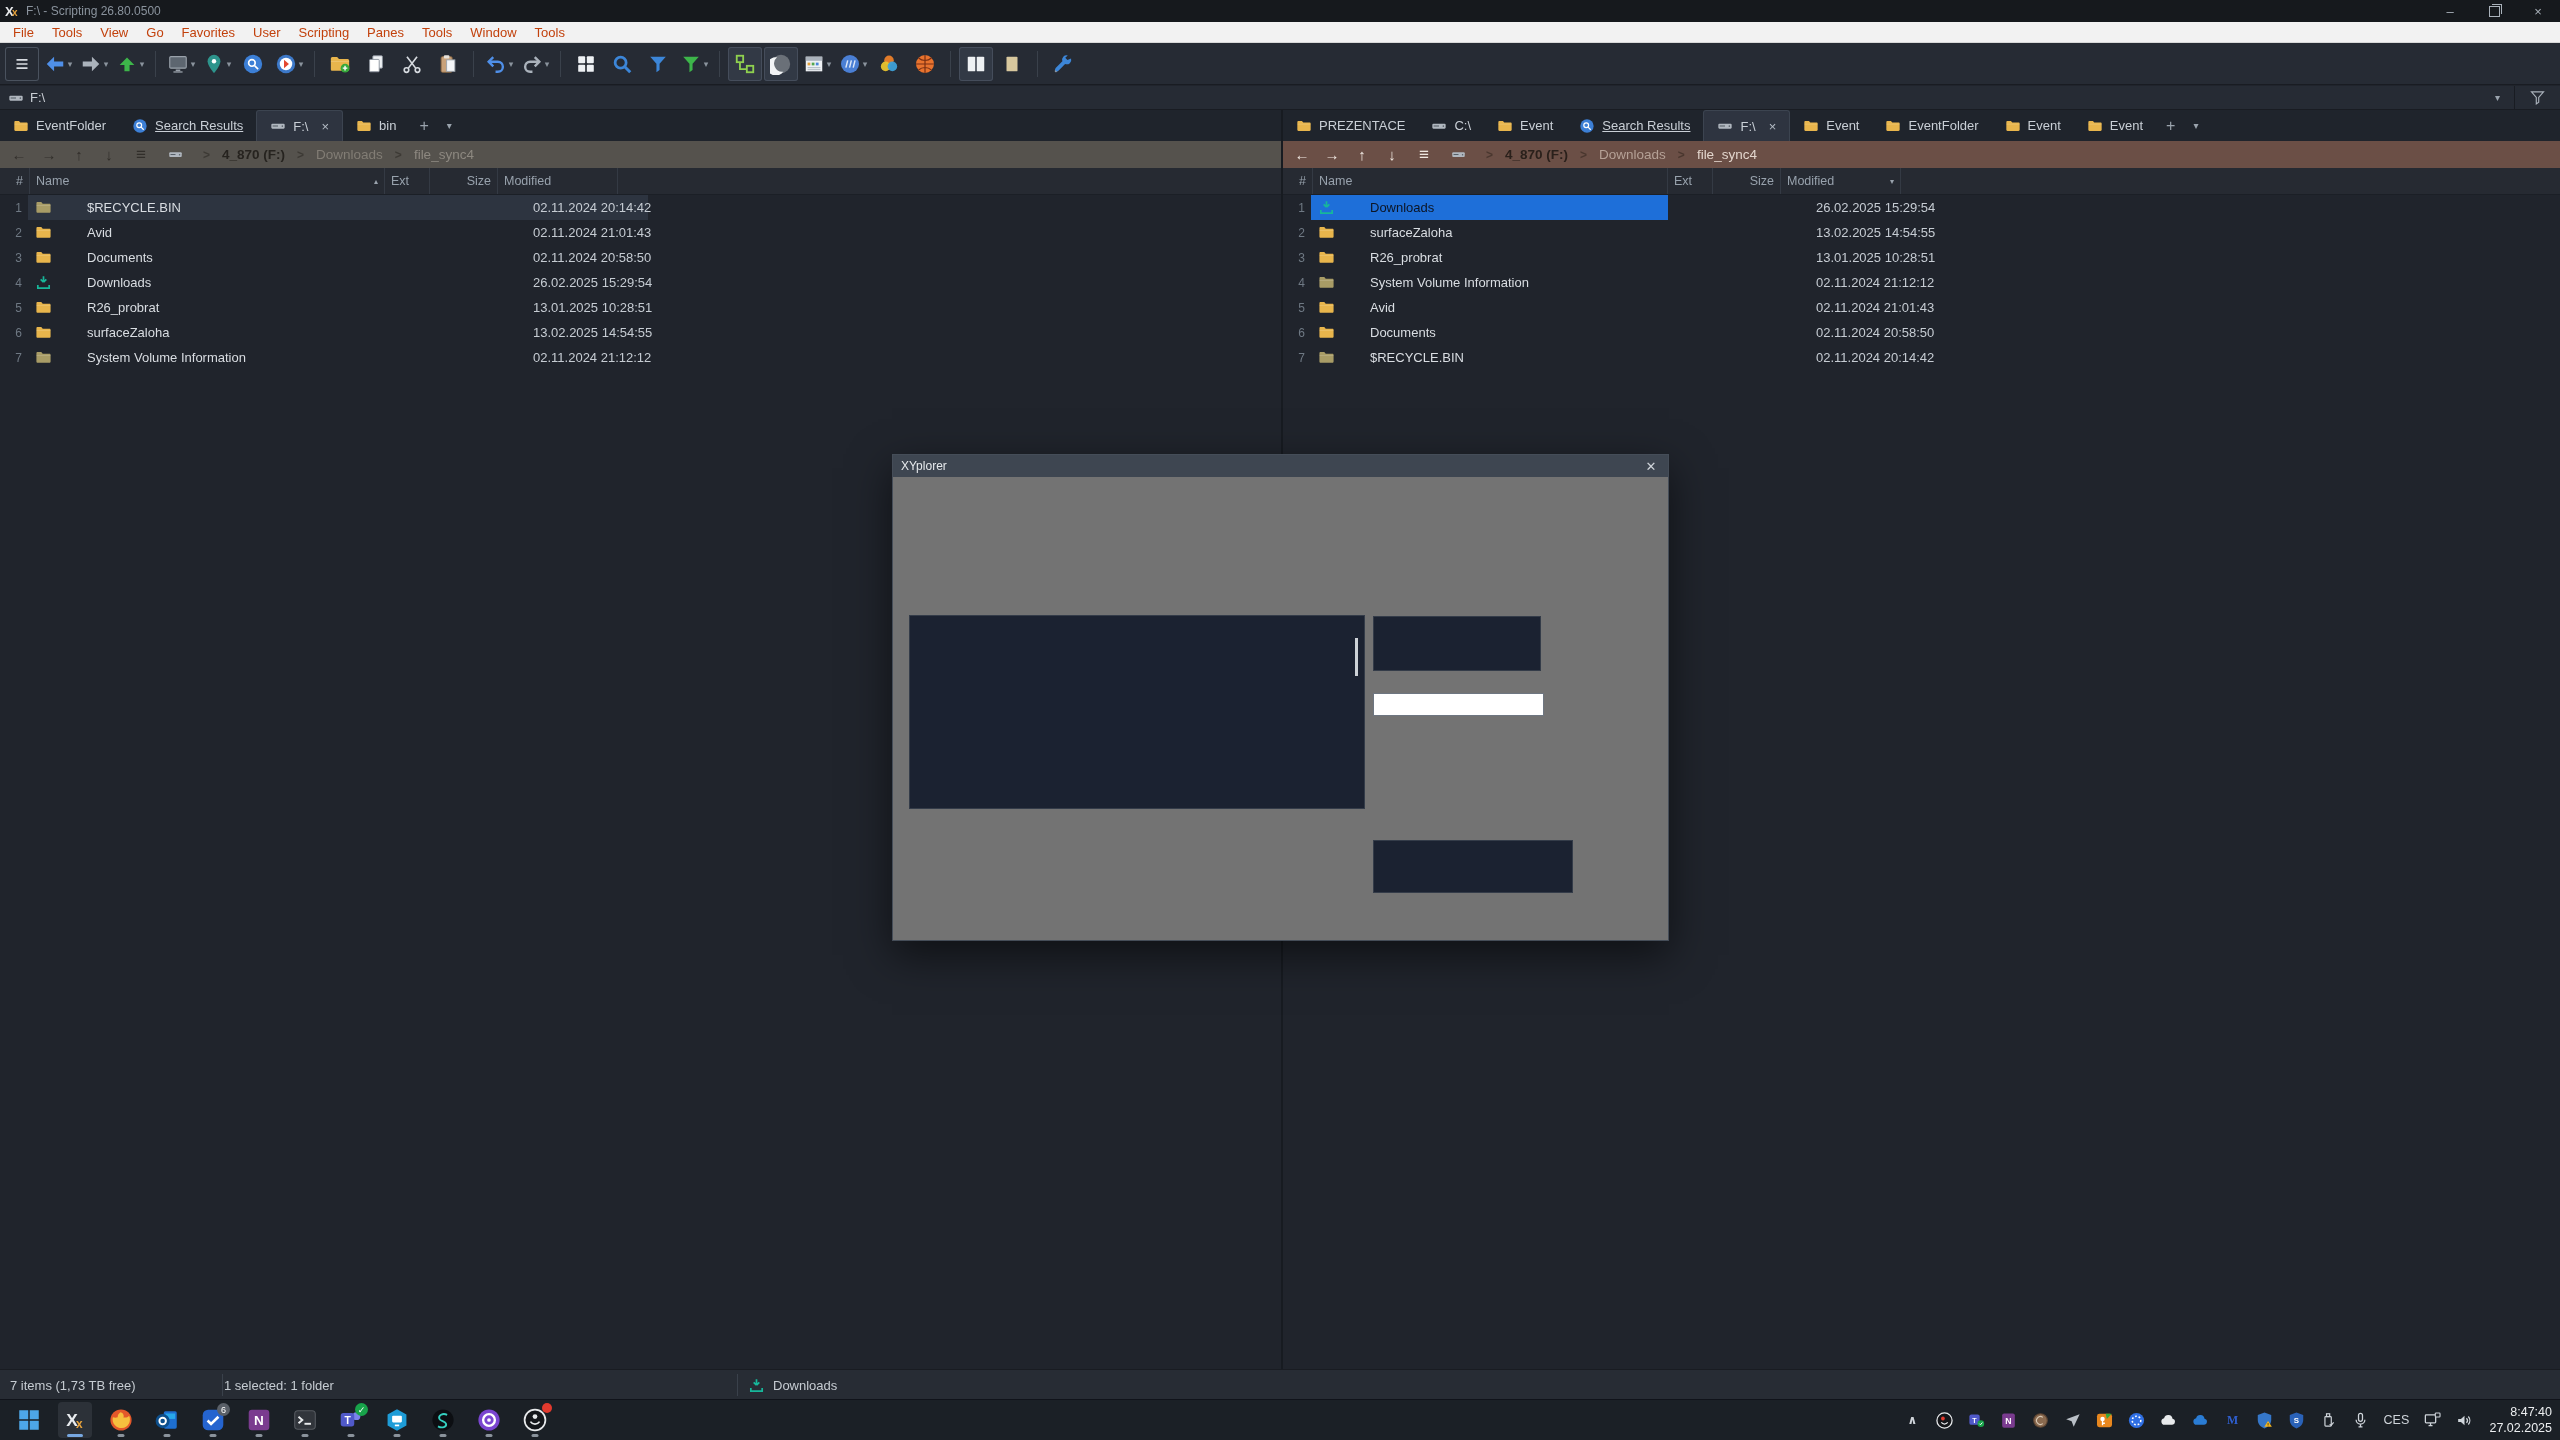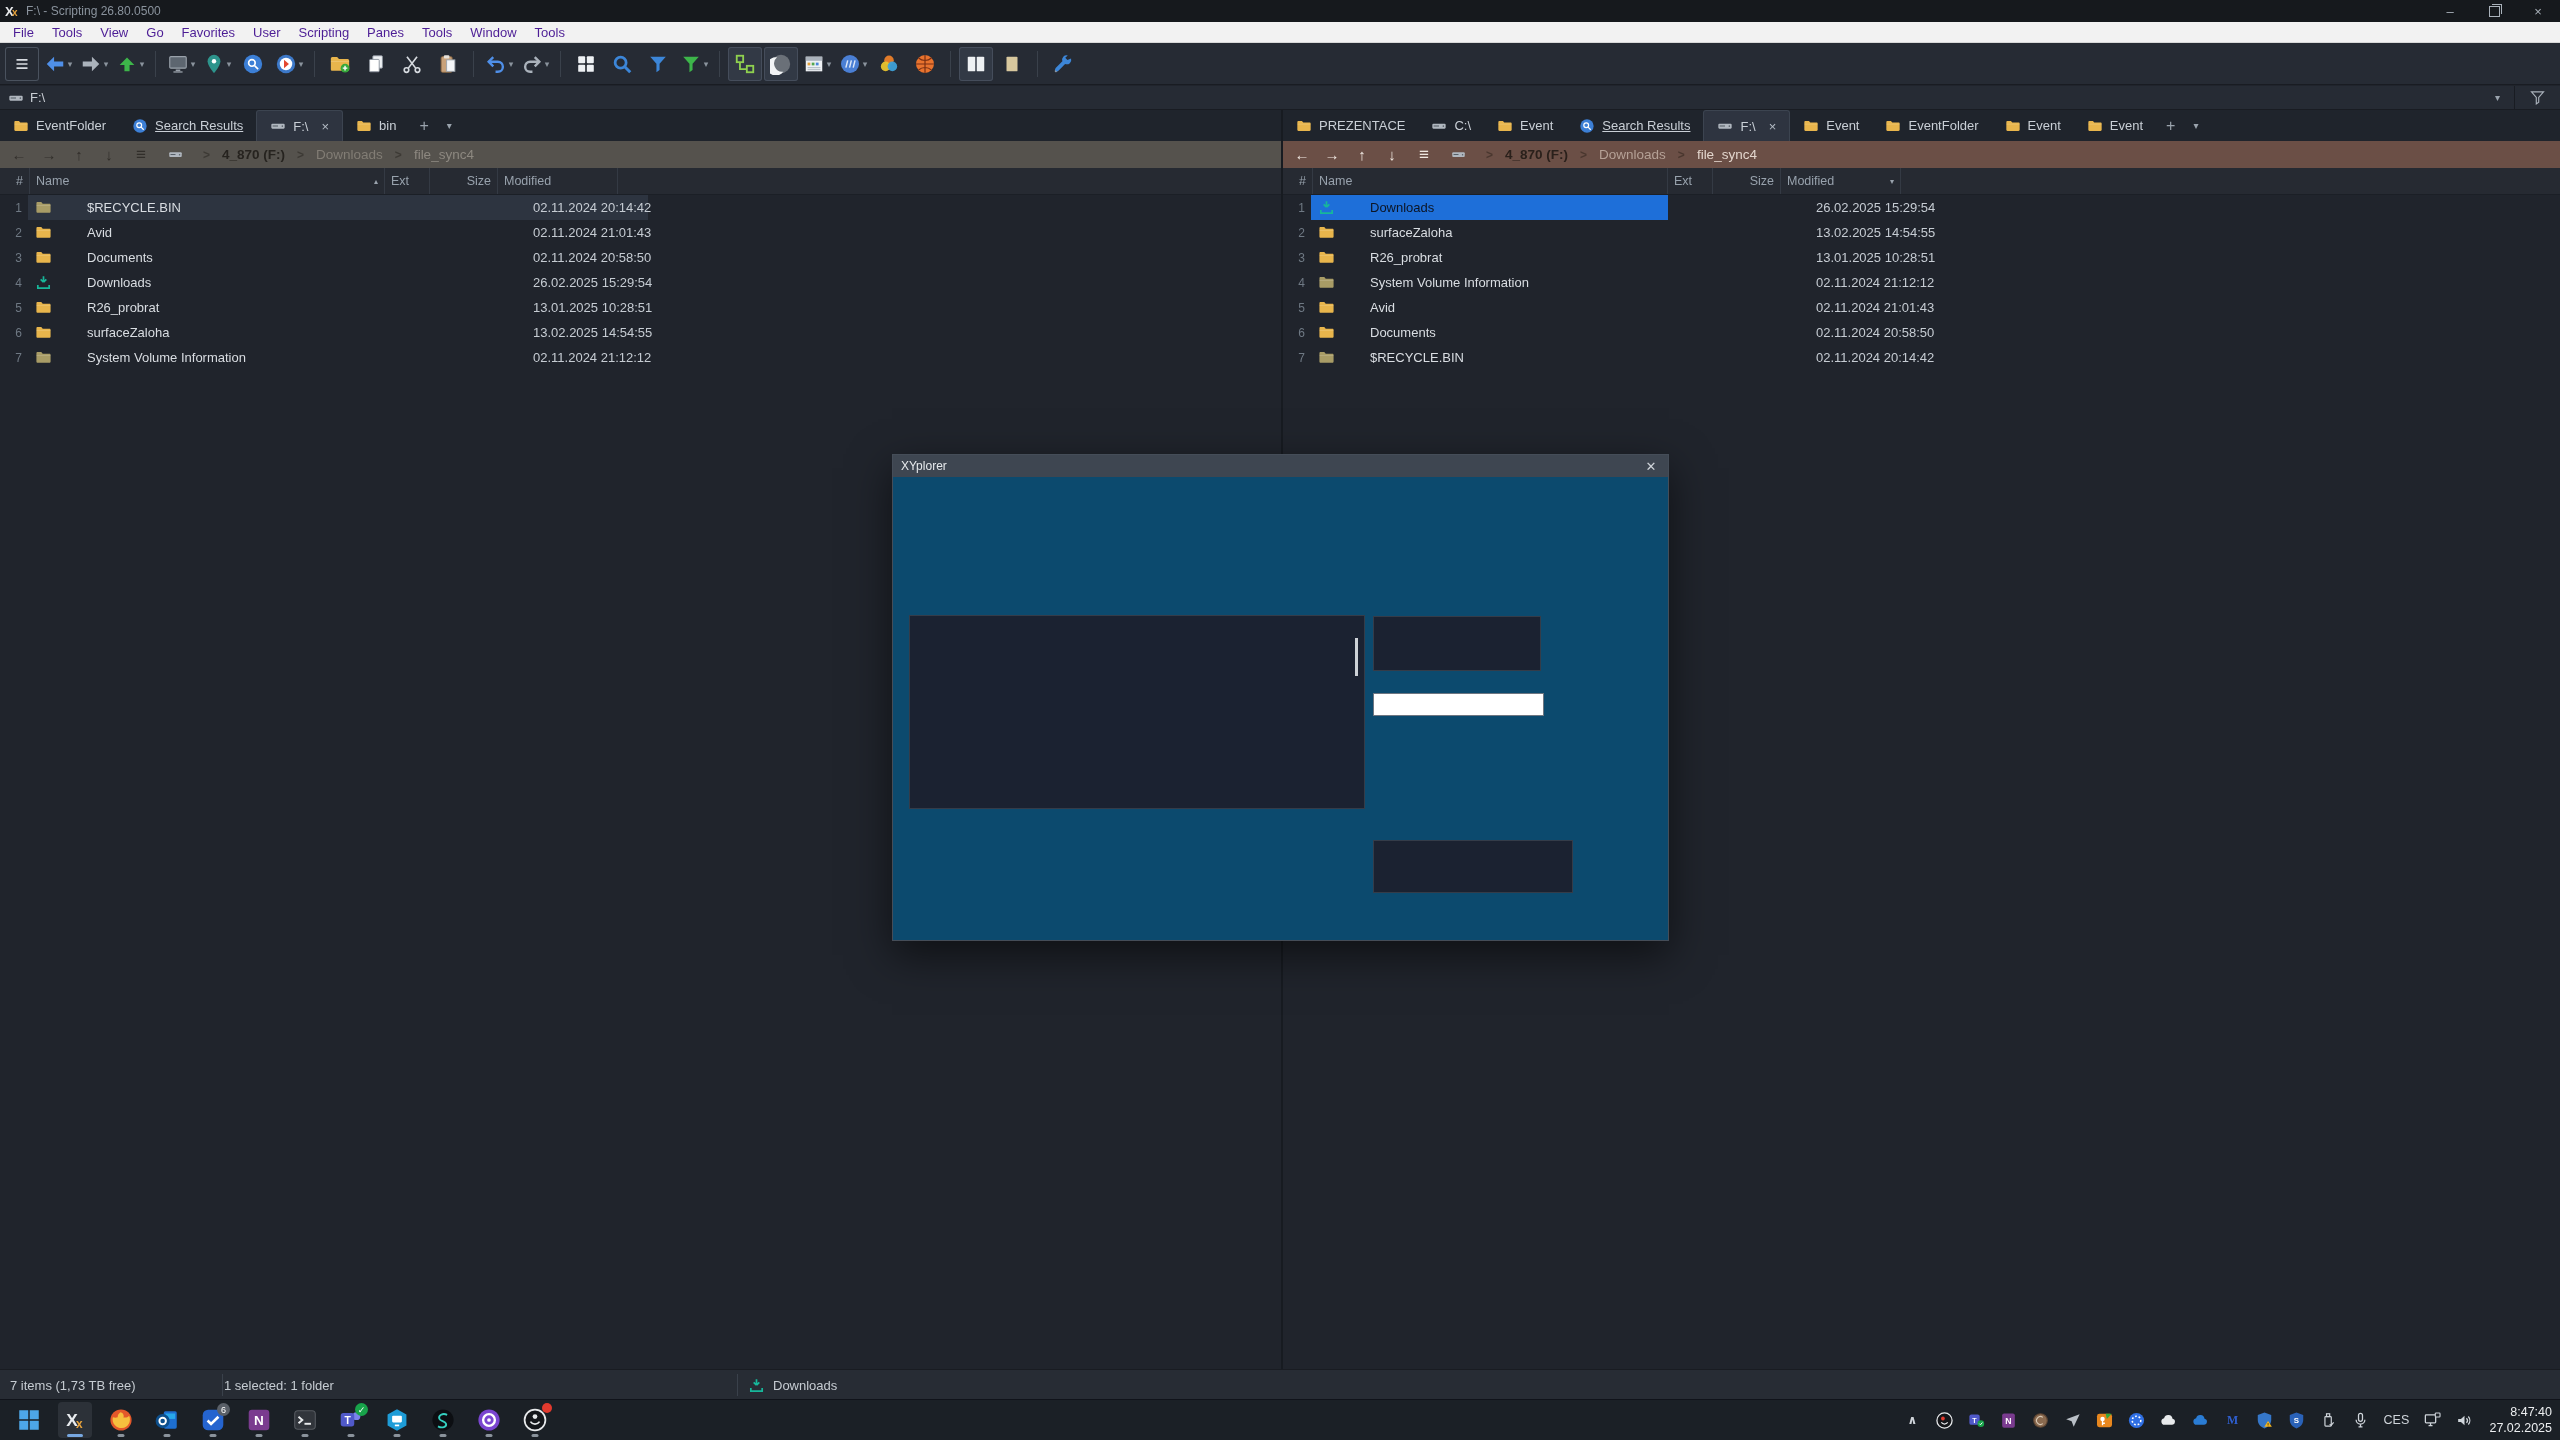--- a/index.html
+++ b/index.html
@@ -15,21 +15,21 @@
   .titlebar .appicon .xw{left:0;top:1px;color:#e8eaec;font-size:13px;}
   .titlebar .appicon .xo{left:7px;top:4px;color:#e8a33c;font-size:10px;}
   .win-controls{margin-left:auto;display:flex;height:22px;}
   .win-controls .wc{width:44px;height:22px;display:flex;align-items:center;justify-content:center;color:#aab2bb;font-size:13px;}
   .wc .restore-box{width:9px;height:9px;border:1px solid #aab2bb;position:relative;}
   .wc .restore-box:before{content:"";position:absolute;left:2px;top:-3px;width:9px;height:9px;border:1px solid #aab2bb;border-left:none;border-bottom:none;}
 
   
   .menubar{position:absolute;left:0;top:22px;width:2560px;height:21px;background:#f2f2f2;border-bottom:1px solid #d8d8d8;
            display:flex;align-items:center;padding-left:4px;box-sizing:border-box;}
-  .menubar .mi{padding:12px 9px;font-size:13px;color:#4c1d95;height:100%;display:flex;align-items:center;}
+  .menubar .mi{padding:12px 9px;font-size:13px;color:#c2410c;height:100%;display:flex;align-items:center;}
 
   
   .toolbar{position:absolute;left:0;top:43px;width:2560px;height:42px;background:#262b34;border-bottom:1px solid #191c22;
            display:flex;align-items:center;padding-left:4px;box-sizing:border-box;}
   .tbtn{height:34px;min-width:34px;display:flex;align-items:center;justify-content:center;border-radius:3px;margin:0 1px;position:relative;}
   .tbtn.pressed{background:#323945;box-shadow:inset 0 0 0 1px #454d5b;}
   .tbtn .dd{font-size:9px;color:#8a939d;margin-left:2px;}
   .tsep{width:1px;height:26px;background:#3a414b;margin:0 7px;}
   .tbtn.boxed{box-shadow:inset 0 0 0 1px #4a525e;}
 
@@ -90,21 +90,21 @@
   .frow .rname{width:329px;color:#d9dde2;white-space:nowrap;overflow:hidden;z-index:1;padding-left:2px;box-sizing:border-box;margin-left:29px;}
   .frow .rext{width:45px;z-index:1;}
   .frow .rsize{width:68px;z-index:1;}
   .frow .rmod{width:130px;color:#c6ccd3;padding-left:6px;box-sizing:border-box;z-index:1;}
   .frow .hl{position:absolute;left:28px;top:0;width:620px;height:25px;background:#2d3440;}
   .frow .sel{position:absolute;left:28px;top:0;width:357px;height:25px;background:#1e6fd9;}
   .frow.selected .rname{color:#0c1524;font-weight:normal;}
   .pane-divider{position:absolute;left:1281px;top:110px;bottom:70px;width:2px;background:#171b21;}
 
   
-  .dialog{position:absolute;left:892px;top:454px;width:775px;height:485px;background:#0c4a6e;
+  .dialog{position:absolute;left:892px;top:454px;width:775px;height:485px;background:#737373;
           border:1px solid #454d58;box-shadow:0 14px 40px rgba(0,0,0,.55);z-index:50;}
   .dialog .dtitle{height:22px;background:#3e4651;display:flex;align-items:center;color:#e6e9ec;font-size:12px;padding-left:8px;}
   .dialog .dclose{margin-left:auto;width:34px;text-align:center;color:#cfd4da;font-size:13px;}
   .dbox{position:absolute;background:#1b2231;border:1px solid #343c49;box-sizing:border-box;}
   .dbox.big{left:16px;top:160px;width:456px;height:194px;}
   .dbox.big .thumb{position:absolute;right:6px;top:22px;width:3px;height:38px;background:#cdd2d7;}
   .dbox.b1{left:480px;top:161px;width:168px;height:55px;}
   .dinput{position:absolute;left:480px;top:238px;width:171px;height:23px;background:#fff;border:1px solid #6e7681;box-sizing:border-box;}
   .dbox.b2{left:480px;top:385px;width:200px;height:53px;}
 

